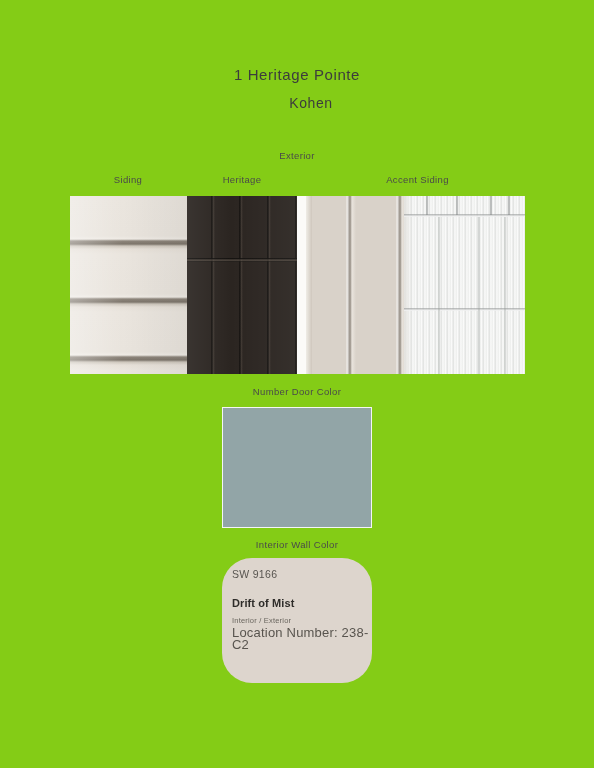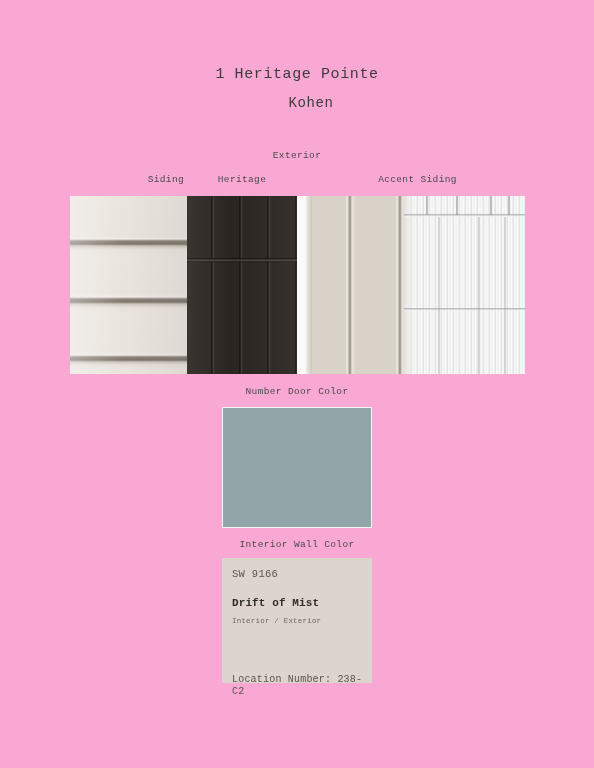--- a/index.html
+++ b/index.html
@@ -11,22 +11,21 @@
     width: 594px;
     height: 768px;
     position: relative;
     font-family: "Liberation Sans", sans-serif;
     color: #3a3a3a;
     overflow: hidden;
   }
   .page {
     position: absolute;
     inset: 0;
-    background: #f9a8d4;
-    font-family: Liberation Mono, monospace;
+    background: #84cc16;
   }
 
   
   .title {
     position: absolute;
     left: 0;
     right: 0;
     top: 66px;
     text-align: center;
     font-size: 15px;
@@ -52,21 +51,21 @@
     position: absolute;
     text-align: center;
     font-size: 9.5px;
     letter-spacing: 0.35px;
     color: #4a4a4a;
   }
   #exterior-label {
     left: 0; right: 0;
     top: 150px;
   }
-  #siding-label   { left: 72px;  width: 112px; top: 174px; text-align: right; }
+  #siding-label   { left: 72px;  width: 112px; top: 174px; }
   #shutters-label { left: 186px; width: 112px; top: 174px; }
   #accent-label   { left: 360px; width: 115px; top: 174px; }
 
   #front-door-label {
     left: 0; right: 0;
     top: 386px;
   }
   #interior-wall-label {
     left: 0; right: 0;
     top: 539px;
@@ -254,25 +253,24 @@
     margin-top: 14px;
   }
   .chip-use {
     font-size: 7.5px;
     color: #6a665f;
     letter-spacing: 0.2px;
     line-height: 12px;
     margin-top: 4px;
   }
   .chip-loc {
-    font-size: 10px;
+    font-size: 13px;
     color: #58544e;
     letter-spacing: 0.2px;
     line-height: 12px;
-    margin-top: 47px;
   }
 </style>
 </head>
 <body>
 
 <div class="page">
 
   <div class="title">1 Heritage Pointe</div>
   <div class="subtitle">Kohen</div>
 
@@ -312,20 +310,20 @@
       <div class="vgroove g2"></div>
       <div class="vgroove g3"></div>
     </div>
   </div>
 
   <div class="section-label" id="front-door-label">Number Door Color</div>
   <div class="door-swatch" style="background-color: rgb(146, 165, 167);"></div>
 
   <div class="section-label" id="interior-wall-label">Interior Wall Color</div>
 
-  <div class="paint-chip" style="background-color: rgb(221, 213, 205);">
+  <div class="paint-chip" style="background-color: rgb(221, 213, 205); border-radius: 30px;">
     <div class="chip-code">SW 9166</div>
     <div class="chip-name">Drift of Mist</div>
     <div class="chip-use">Interior / Exterior</div>
     <div class="chip-loc">Location Number: 238-C2</div>
   </div>
 
 </div>
 
 </body></html>

